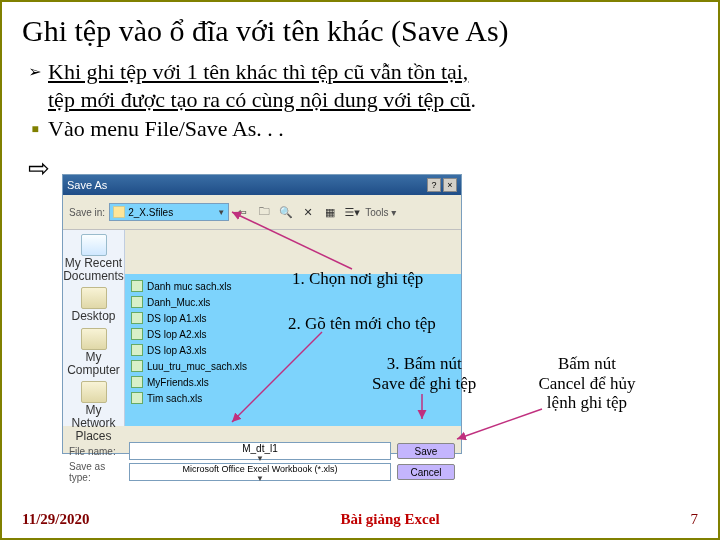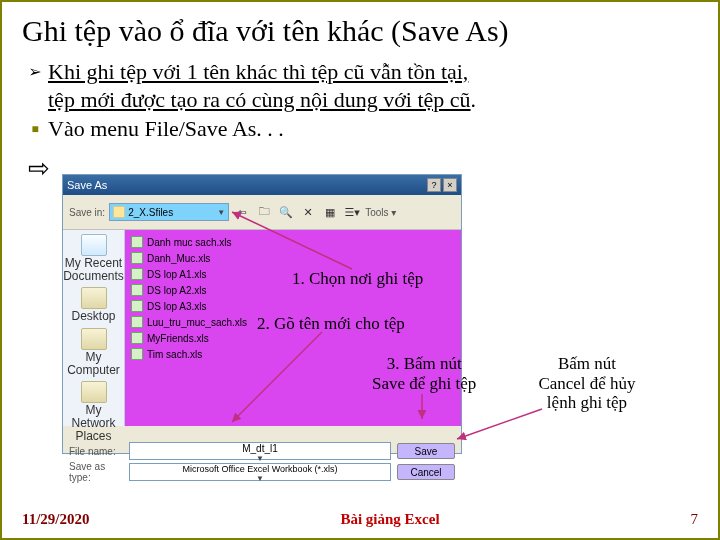--- a/index.html
+++ b/index.html
@@ -22,21 +22,21 @@
   .combo { flex: 0 0 120px; display: flex; align-items: center; background: #7dd3fc; border: 1px solid #7b9ebd; height: 18px; padding: 0 3px; justify-content: space-between; }
   .combo .cicon { width: 12px; height: 12px; background: #ffe699; border: 1px solid #cc9; }
   .combo .carrow { font-size: 8px; color: #444; }
   .tbicon { width: 18px; height: 18px; border: 1px solid transparent; display: flex; align-items: center; justify-content: center; font-size: 11px; color: #333; }
   .dlg-body { display: flex; height: 196px; }
   .places { width: 62px; background: #eef3fa; border-right: 1px solid #c0cde0; display: flex; flex-direction: column; align-items: center; padding-top: 4px; gap: 4px; }
   .place { width: 54px; display: flex; flex-direction: column; align-items: center; font-size: 12px; text-align: center; color: #333; line-height: 1.1; }
   .place .picon { width: 26px; height: 22px; background: linear-gradient(#f8f3d6,#e0d8a8); border: 1px solid #bfb98a; border-radius: 2px; margin-bottom: 1px; position: relative; }
   .place.recent .picon { background: linear-gradient(#fafeff,#d0e8ff); border-color: #9bc; }
   .place.docs .picon::after { content:""; position:absolute; inset:3px; background:#fff; border:1px solid #ccc; }
-  .filelist { flex: 1; background: #d946ef; padding: 4px 6px; overflow: hidden; }
+  .filelist { flex: 1; background: #7dd3fc; padding: 4px 6px; overflow: hidden; margin-top: 44px; }
   .fitem { display: flex; align-items: center; gap: 4px; height: 16px; }
   .fico { width: 12px; height: 12px; background: #d8f0c8; border: 1px solid #6a6; }
   .dlg-bottom { padding: 15px 6px; display: grid; grid-template-columns: 54px 1fr 58px; grid-template-rows: 20px 20px; gap: 1px 6px; align-items: center; }
   .tfield { height: 18px; background: #ffffff; border: 1px solid #7b9ebd; padding: 0 4px; display: flex; align-items: center; justify-content: space-between; flex-direction: column; }
   .tfield .carrow { font-size: 8px; color: #444; }
   .btn { height: 16px; background: #c4b5fd; border: 1px solid #888; display: flex; align-items: center; justify-content: center; border-radius: 2px; }
   .annot { position: absolute; font-family: "Times New Roman", serif; font-size: 17px; color: #000; text-align: center; line-height: 1.15; }
   svg.arrows { position: absolute; left: 0; top: 0; pointer-events: none; }
   .footer { position: absolute; left: 20px; right: 20px; bottom: 10px; display: flex; justify-content: space-between; font-size: 15px; }
   .f-date { color: #800000; font-weight: bold; }
@@ -156,21 +156,21 @@
         <span class="lbl">Save as type:</span>
         <div class="tfield">
             <span style="font-size:9px;">Microsoft Office Excel Workbook (*.xls)</span>
             <span class="carrow">▼</span>
           </div>
         <div class="btn">Cancel</div>
       </div>
     </div>
 
     <div class="annot" style="left:230px; top:95px;">1. Chọn nơi ghi tệp</div>
-    <div class="annot" style="left:195px; top:140px;">2. Gõ tên mới cho tệp</div>
+    <div class="annot" style="left:226px; top:140px;">2. Gõ tên mới cho tệp</div>
     <div class="annot" style="left:310px; top:180px;">
       <span>3. Bấm nút</span><br>
       <span>Save để ghi tệp</span>
     </div>
     <div class="annot" style="left:460px; top:180px; width:130px;">
       <span>Bấm nút</span><br>
       <span>Cancel để hủy</span><br>
       <span>lệnh ghi tệp</span>
     </div>
 

